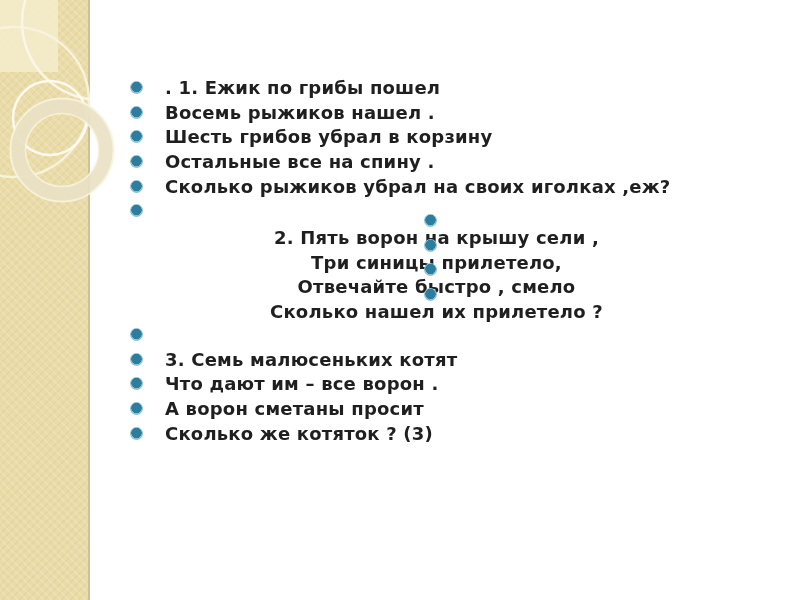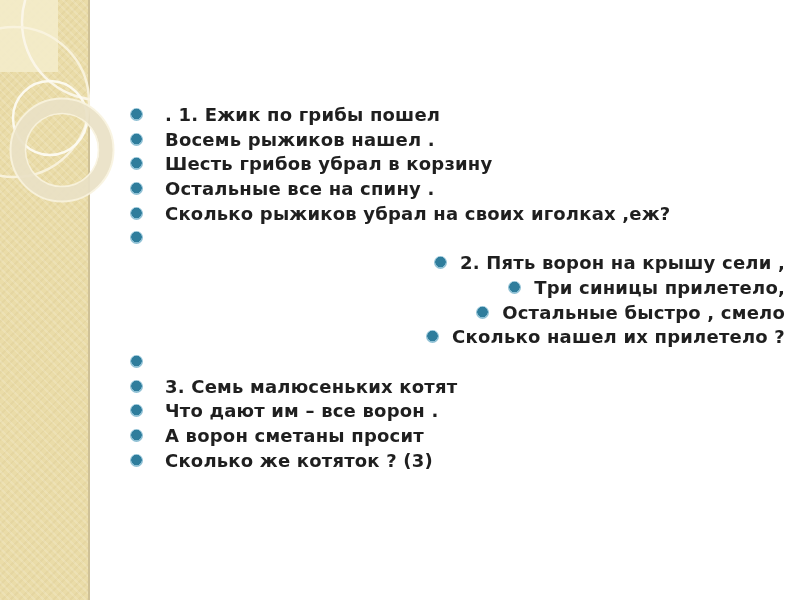--- a/index.html
+++ b/index.html
@@ -36,28 +36,28 @@
     left: 0; top: 0;
     overflow: visible;
   }
 
   
   .content {
     position: absolute;
     left: 88px; top: 0;
     width: 712px; height: 600px;
   }
-  .rows { margin-top: 102px; }
+  .rows { margin-top: 75px; }
   .row {
     height: 24.72px;
     display: flex;
     align-items: center;
   }
   .row.left  { justify-content: flex-start; padding-left: 42px; }
-  .row.right { justify-content: flex-end;  padding-right: 15px; }
+  .row.right { justify-content: flex-end;  padding-right: 15px; flex-direction: column; }
   .bullet {
     width: 13px; height: 13px;
     border-radius: 50%;
     flex: 0 0 13px;
     background:
       radial-gradient(circle at 50% 46%,
         var(--bullet-core, #2f7d9c) 0 52%,
         var(--bullet-rim, #8fc0d4) 56% 80%,
         rgba(143,192,212,0.35) 84% 100%);
   }
@@ -127,21 +127,21 @@
         <div class="row right">
           <span class="bullet"></span>
           <span class="line-text">2. Пять ворон на крышу сели ,</span>
         </div>
         <div class="row right">
           <span class="bullet"></span>
           <span class="line-text">Три синицы прилетело,</span>
         </div>
         <div class="row right">
           <span class="bullet"></span>
-          <span class="line-text">Остальные быстро , смело</span>
+          <span class="line-text">Отвечайте быстро , смело</span>
         </div>
         <div class="row right">
           <span class="bullet"></span>
           <span class="line-text">Сколько нашел их прилетело ?</span>
         </div>
         <div class="row left">
           <span class="bullet"></span>
           <span class="line-text"></span>
         </div>
         <div class="row left">

